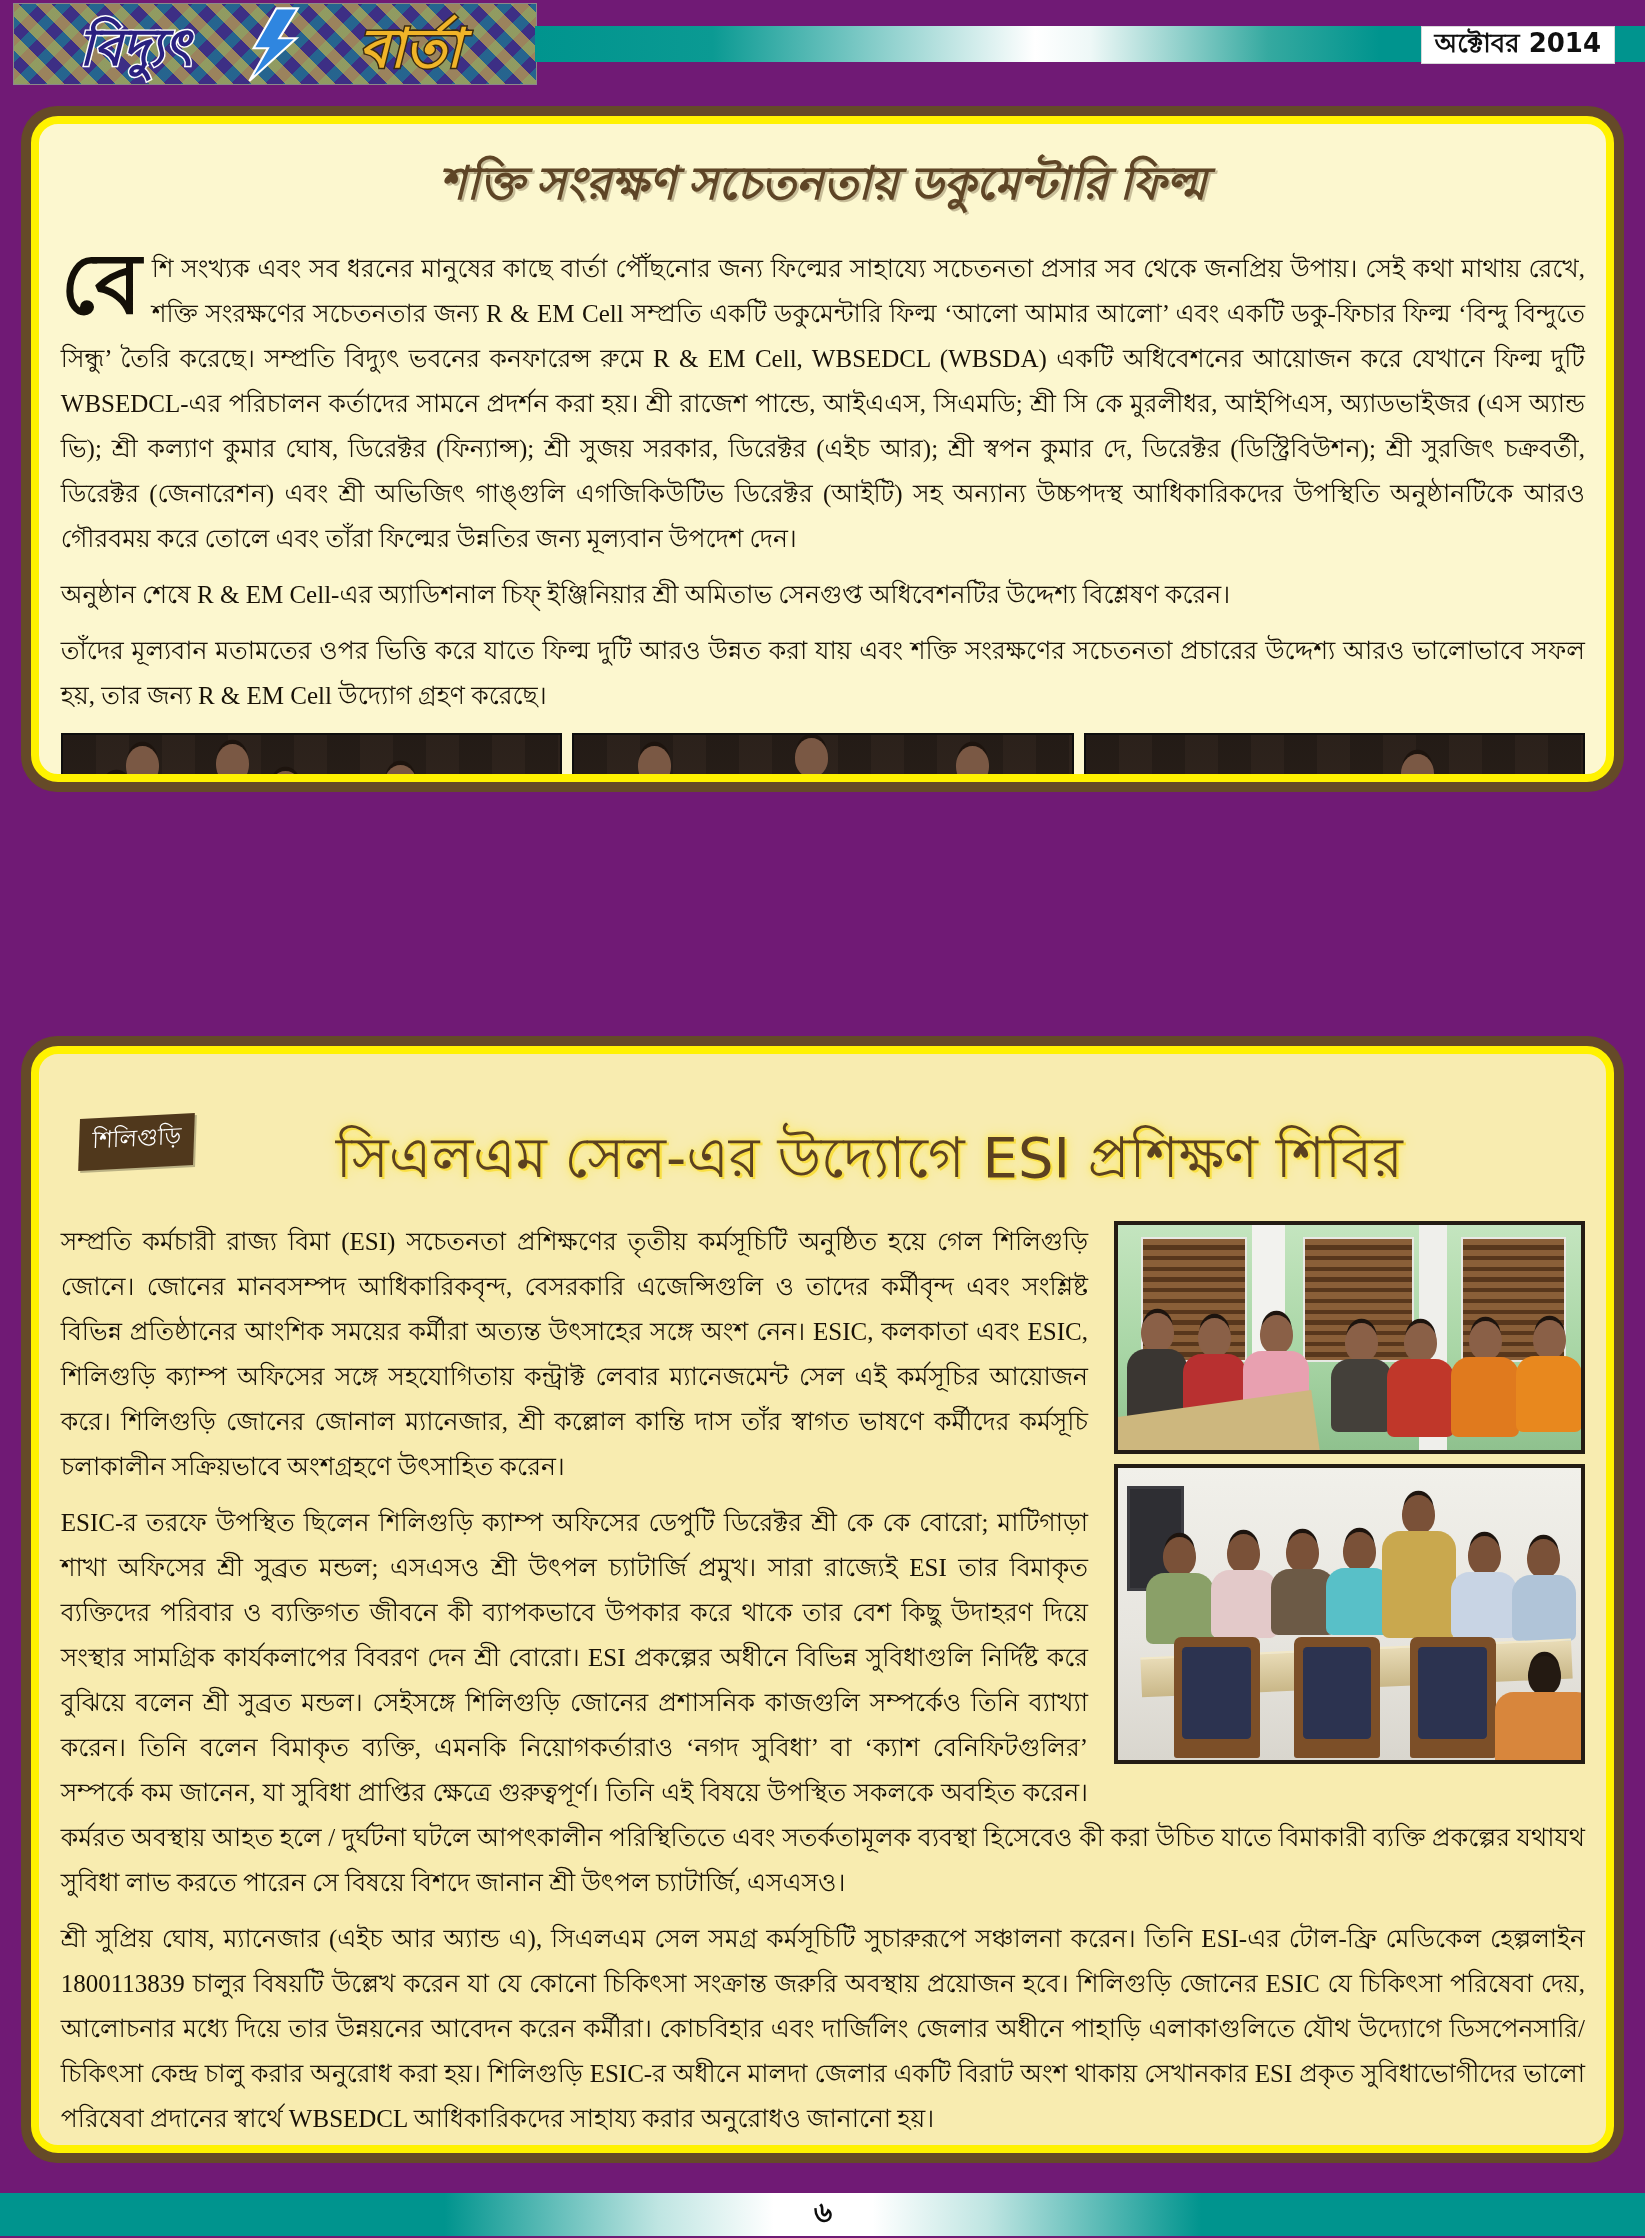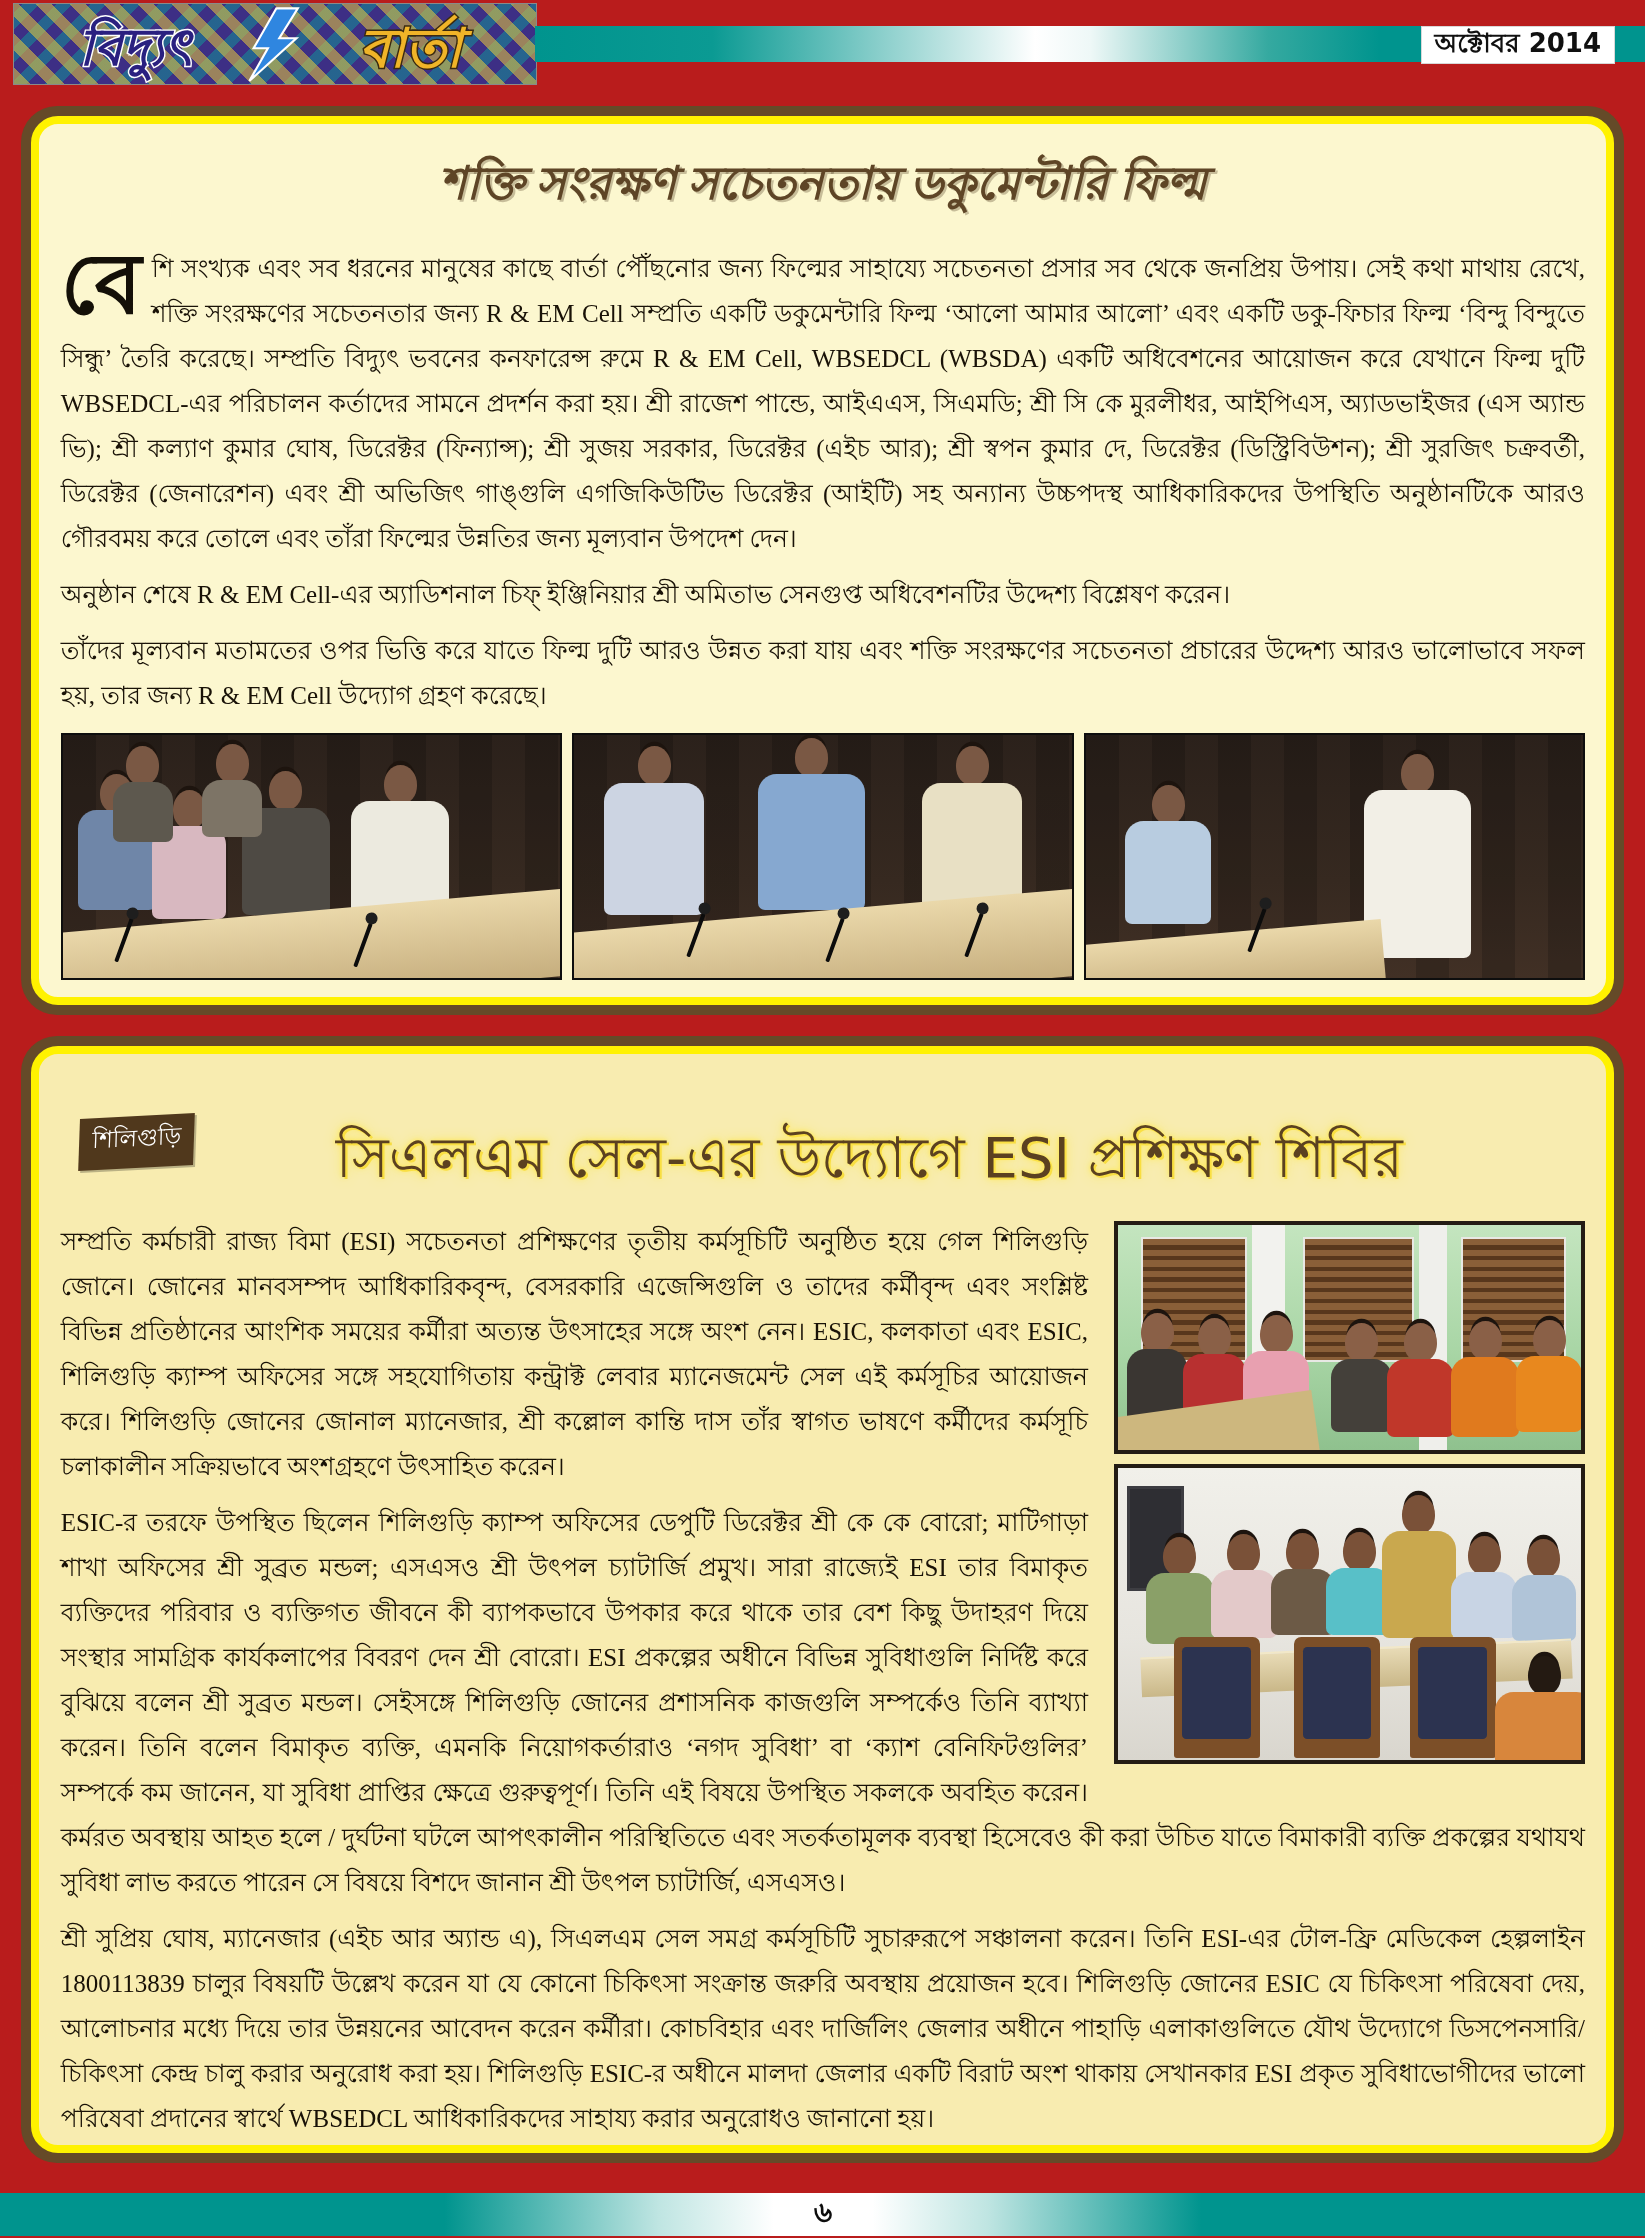--- a/index.html
+++ b/index.html
@@ -1,37 +1,37 @@
 <!DOCTYPE html>
 <html lang="bn" style="font-size:11.4px"><head>
 <meta charset="utf-8">
 <style>
   html,body{margin:0;padding:0;background:#fff;}
-  .page{position:relative;width:1646px;height:2239px;background:#b91c1c;overflow:hidden;
+  .page{position:relative;width:1646px;height:2239px;background:#701a75;overflow:hidden;
         font-family:"Liberation Serif","DejaVu Sans",serif;}
 
   
   .logo{position:absolute;left:13px;top:2.9px;width:522px;height:80px;border:1.4px solid #8a8a8a;
         background:
           repeating-linear-gradient(45deg, rgba(232,200,60,.55) 0 11.4px, rgba(0,0,0,0) 11.4px 24px),
           repeating-linear-gradient(-45deg, rgba(10,165,154,.45) 0 11.4px, rgba(0,0,0,0) 11.4px 24px),
           #3d2f85;}
   .logo svg{display:block;width:100%;height:100%;}
   .teal-band{position:absolute;left:535px;top:26px;width:1111px;height:36px;
         background:linear-gradient(90deg,#00948e 0%,#0b9a93 16%,#ffffff 45%,#eef8f7 50%,#35a9a0 66%,#00948e 76%,#00948e 100%);}
   .date-box{position:absolute;top:26px;right:31px;height:36px;background:#ffffff;
         display:flex;align-items:center;padding:0 13px;border:0.7px solid #d8d8d8;}
   .date-box span{font-family:"DejaVu Sans","Liberation Sans",sans-serif;font-weight:bold;
         font-size:26px;color:#101010;white-space:nowrap;}
 
   
   .art{position:absolute;left:21.4px;width:1603px;background:#654a28;border-radius:36px;padding:10px;box-sizing:border-box;}
   .frame{height:100%;box-sizing:border-box;border:8.6px solid #fff200;border-radius:27px;
          padding:8.6px 21.4px 14.3px;overflow:hidden;}
-  .art1{top:106px;height:909px;}
+  .art1{top:106px;height:686px;}
   .art1 .frame{background:#fcf7cf;}
   .art2{top:1036px;height:1127px;}
   .art2 .frame{background:#f8ecb0;}
 
   .a1-title{text-align:center;font-style:italic;font-weight:bold;font-size:46px;color:#5e4526;
         margin:15.7px 0 21.4px;text-shadow:2.1px 2.1px 0 rgba(60,40,15,.28);}
   .body-txt{font-size:25px;line-height:45px;color:#191207;text-align:justify;}
   .body-txt p{margin:0 0 11.4px 0;}
   .dropcap{float:left;font-size:84px;line-height:68px;font-weight:bold;margin:5.7px 10px 0 0;color:#141008;}
 

